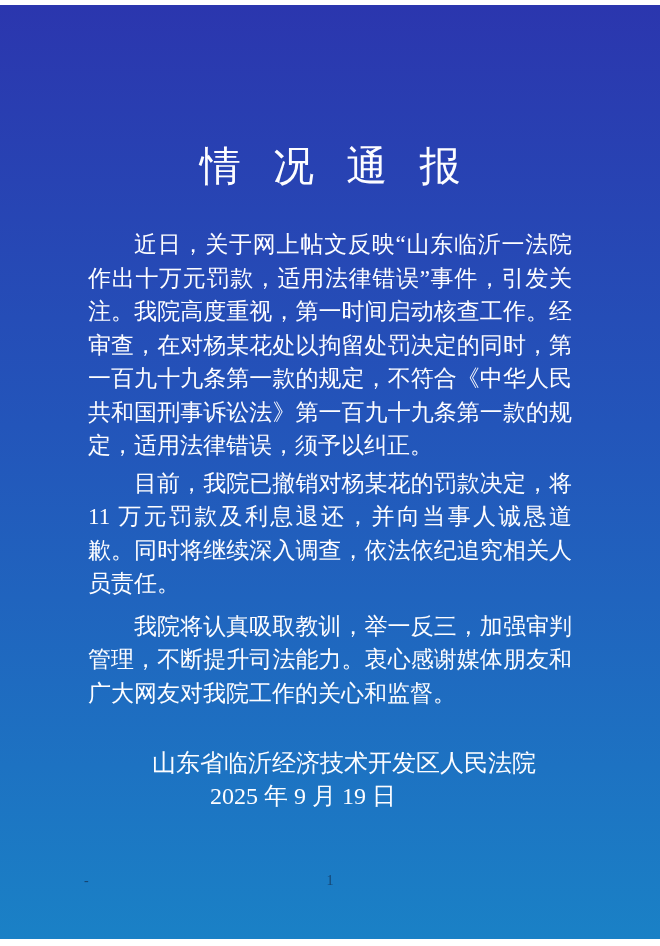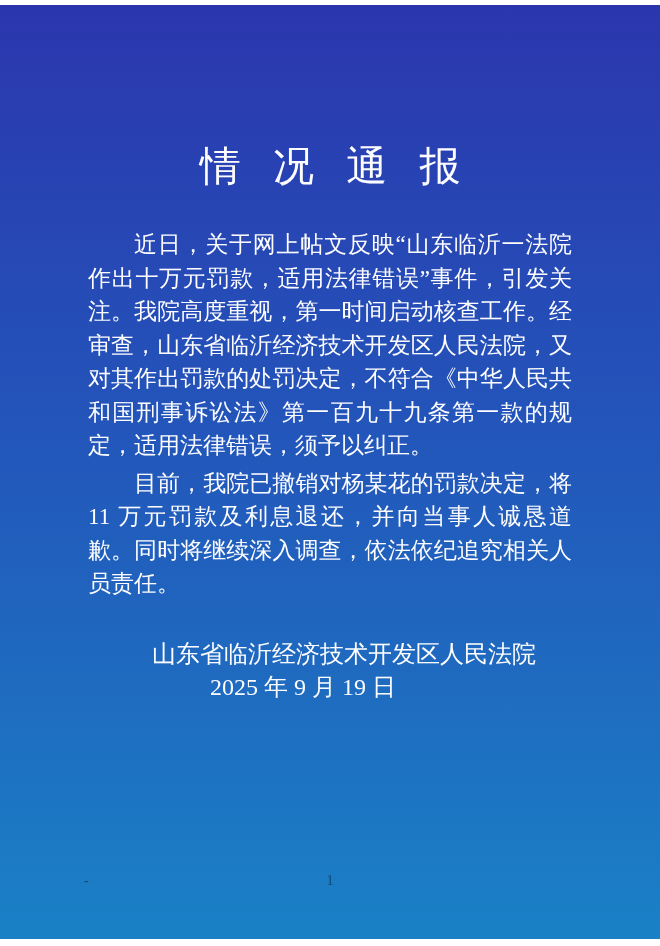--- a/index.html
+++ b/index.html
@@ -109,22 +109,23 @@
 </head>
 <body>
 
 <div class="page">
   <div class="strip top"></div>
 
   <div class="bg">
     <h1 class="title">情 况 通 报</h1>
 
     <div class="body-text">
-      <p class="p1">近日，关于网上帖文反映“山东临沂一法院作出十万元罚款，适用法律错误”事件，引发关注。我院高度重视，第一时间启动核查工作。经审查，山东省临沂经济技术开发区人民法院，又对其作出罚款的处罚决定，不符合《中华人民共和国刑事诉讼法》第一百九十九条第一款的规定，适用法律错误，须予以纠正。</p>
+      <p class="p1">近日，关于网上帖文反映“山东临沂一法院作出十万元罚款，适用法律错误”事件，引发关注。我院高度重视，第一时间启动核查工作。经审查，在对杨某花处以拘留处罚决定的同时，第一百九十九条第一款的规定，不符合《中华人民共和国刑事诉讼法》第一百九十九条第一款的规定，适用法律错误，须予以纠正。</p>
       <p class="p2">目前，我院已撤销对杨某花的罚款决定，将 11 万元罚款及利息退还，并向当事人诚恳道歉。同时将继续深入调查，依法依纪追究相关人员责任。</p>
+      <p class="p3">我院将认真吸取教训，举一反三，加强审判管理，不断提升司法能力。衷心感谢媒体朋友和广大网友对我院工作的关心和监督。</p>
     </div>
 
     <div class="signature">山东省临沂经济技术开发区人民法院</div>
 
     <div class="date">2025 年 9 月 19 日</div>
 
     <div class="footer">
       <span class="dash">-</span>
       <span class="page-num">1</span>
     </div>

